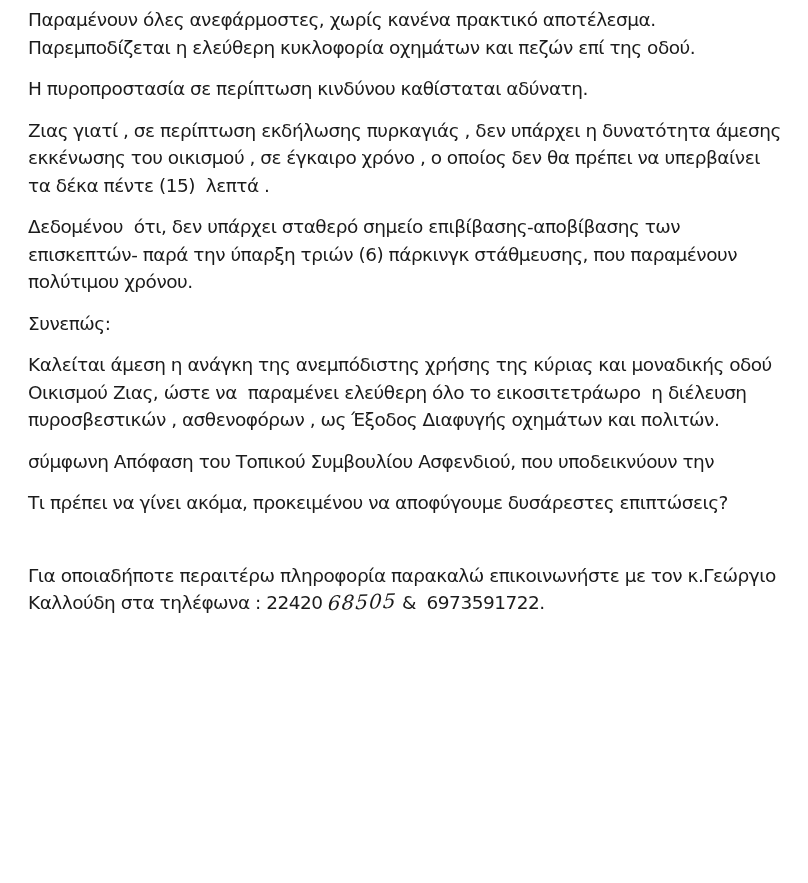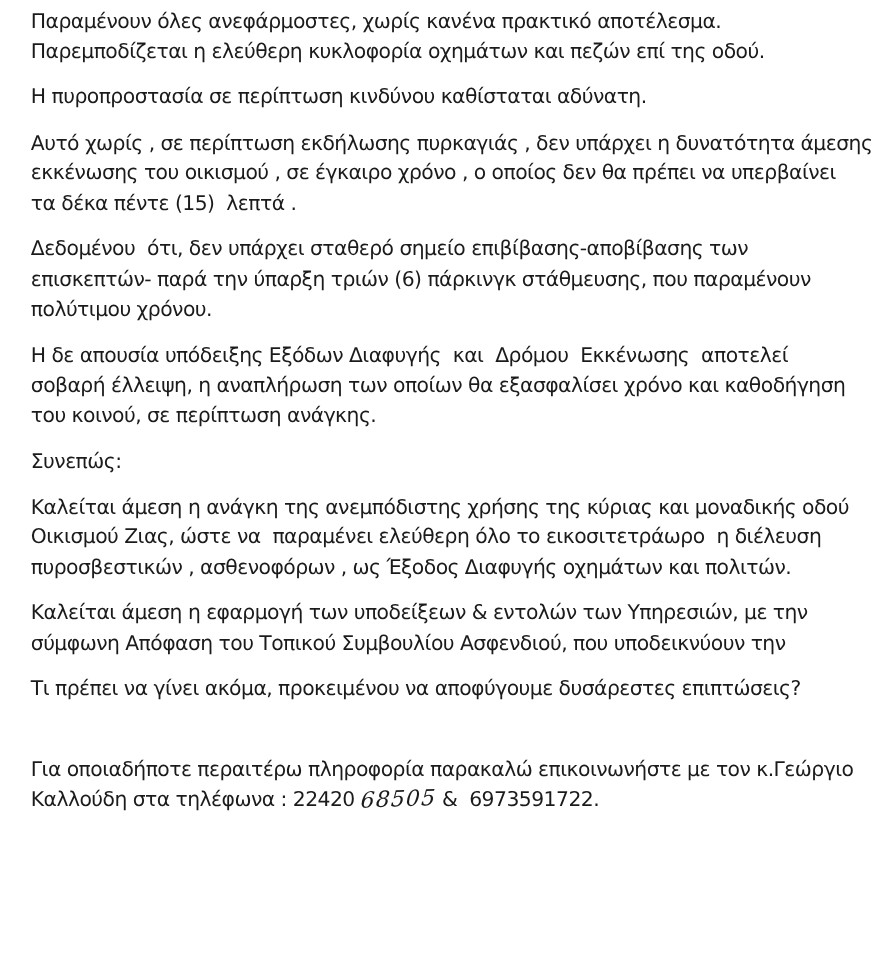--- a/index.html
+++ b/index.html
@@ -49,44 +49,38 @@
 <div class="page">
   <div id="paragraphs">
       <p class="para">
         <span class="line">Παραμένουν όλες ανεφάρμοστες, χωρίς κανένα πρακτικό αποτέλεσμα.</span>
         <span class="line">Παρεμποδίζεται η ελεύθερη κυκλοφορία οχημάτων και πεζών επί της οδού.</span>
       </p>
       <p class="para">
         <span class="line">Η πυροπροστασία σε περίπτωση κινδύνου καθίσταται αδύνατη.</span>
       </p>
       <p class="para">
-        <span class="line">Αυτό χωρίς , σε περίπτωση εκδήλωσης πυρκαγιάς , δεν υπάρχει η δυνατότητα άμεσης</span>
+        <span class="line">Ζιας γιατί , σε περίπτωση εκδήλωσης πυρκαγιάς , δεν υπάρχει η δυνατότητα άμεσης</span>
         <span class="line">εκκένωσης του οικισμού , σε έγκαιρο χρόνο , ο οποίος δεν θα πρέπει να υπερβαίνει</span>
         <span class="line">τα δέκα πέντε (15)  λεπτά .</span>
       </p>
       <p class="para">
         <span class="line">Δεδομένου  ότι, δεν υπάρχει σταθερό σημείο επιβίβασης-αποβίβασης των</span>
         <span class="line">επισκεπτών- παρά την ύπαρξη τριών (6) πάρκινγκ στάθμευσης, που παραμένουν</span>
         <span class="line">πολύτιμου χρόνου.</span>
-      </p>
-      <p class="para">
-        <span class="line">Η δε απουσία υπόδειξης Εξόδων Διαφυγής  και  Δρόμου  Εκκένωσης  αποτελεί</span>
-        <span class="line">σοβαρή έλλειψη, η αναπλήρωση των οποίων θα εξασφαλίσει χρόνο και καθοδήγηση</span>
-        <span class="line">του κοινού, σε περίπτωση ανάγκης.</span>
       </p>
       <p class="para">
         <span class="line">Συνεπώς:</span>
       </p>
       <p class="para">
         <span class="line">Καλείται άμεση η ανάγκη της ανεμπόδιστης χρήσης της κύριας και μοναδικής οδού</span>
         <span class="line">Οικισμού Ζιας, ώστε να  παραμένει ελεύθερη όλο το εικοσιτετράωρο  η διέλευση</span>
         <span class="line">πυροσβεστικών , ασθενοφόρων , ως Έξοδος Διαφυγής οχημάτων και πολιτών.</span>
       </p>
       <p class="para">
-        <span class="line">Καλείται άμεση η εφαρμογή των υποδείξεων &amp; εντολών των Υπηρεσιών, με την</span>
         <span class="line">σύμφωνη Απόφαση του Τοπικού Συμβουλίου Ασφενδιού, που υποδεικνύουν την</span>
       </p>
       <p class="para">
         <span class="line">Τι πρέπει να γίνει ακόμα, προκειμένου να αποφύγουμε δυσάρεστες επιπτώσεις?</span>
       </p>
     </div>
 
   <p class="para contact">
     <span class="line">Για οποιαδήποτε περαιτέρω πληροφορία παρακαλώ επικοινωνήστε με τον κ.Γεώργιο</span>
     <span class="line"><span>Καλλούδη στα τηλέφωνα : 22420 </span><span class="handwritten">68505</span><span> &amp;  6973591722.</span></span>

